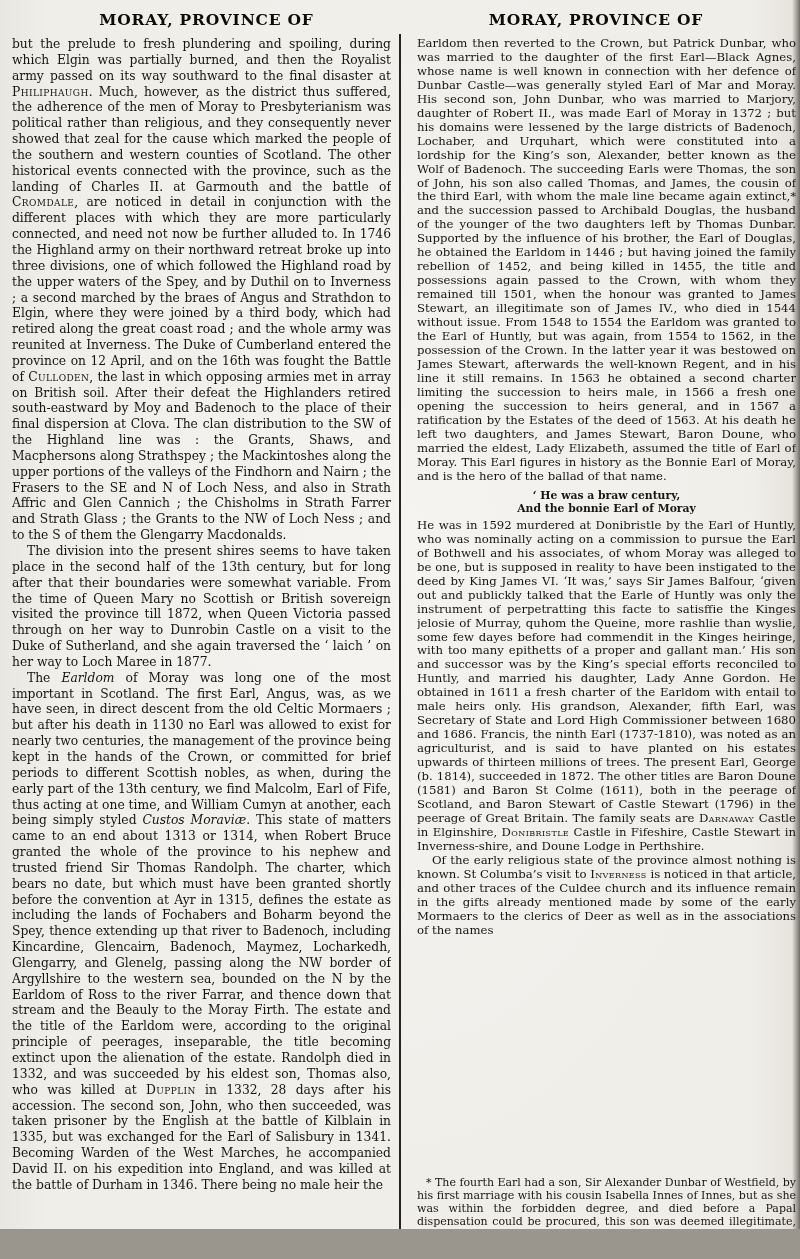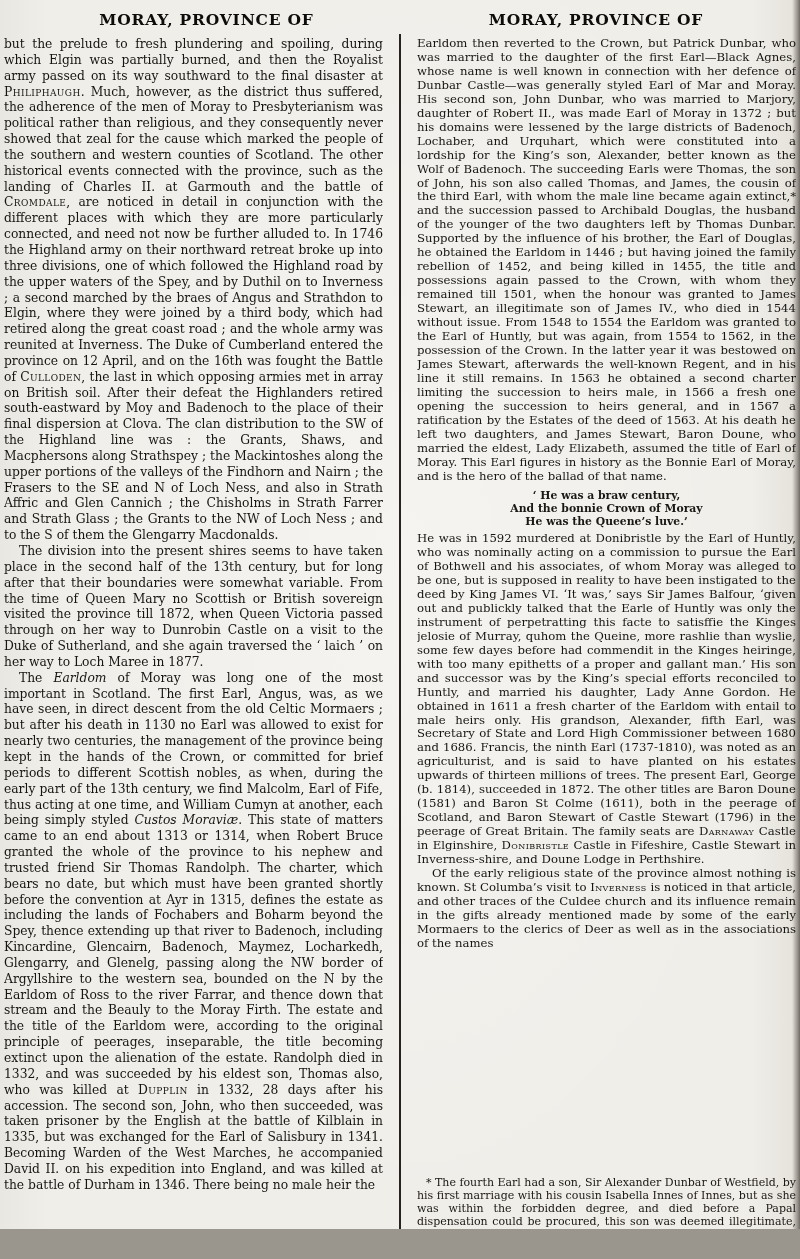--- a/index.html
+++ b/index.html
@@ -26,21 +26,21 @@
     text-align: center; color: #0e0c0a;
     font-family: "DejaVu Serif", "Liberation Serif", serif;
   }
   .col-header.left  { left: 16px;  width: 381px; }
   .col-header.right { left: 404px; width: 384px; }
   .divider {
     position: absolute; left: 399px; top: 34px; width: 2px; height: 1225px;
     background: #262320;
   }
   .column { position: absolute; top: 37px; overflow: hidden; }
-  .col-left  { left: 4px;  width: 379px; height: 1222px; }
+  .col-left  { left: 12px;  width: 379px; height: 1222px; }
   .col-right { left: 417px; width: 379px; height: 1222px;
                display: flex; flex-direction: column; }
   .col-right-body { flex: 1 1 0; min-height: 0; overflow: hidden; }
 
   .col-left p.body-para  { font-size: 12.3px; line-height: 15.85px; }
   .col-right p.body-para { font-size: 11.7px; line-height: 13.95px; }
   p.body-para {
     margin: 0;
     text-align: justify;
     text-justify: inter-word;
@@ -93,22 +93,21 @@
     <p class="body-para"><span>but the prelude to fresh plundering and spoiling, during which Elgin was partially burned, and then the Royalist army passed on its way southward to the final disaster at </span><span class="sc">Philiphaugh</span><span>.  Much, however, as the district thus suffered, the adherence of the men of Moray to Presbyterianism was political rather than religious, and they consequently never showed that zeal for the cause which marked the people of the southern and western counties of Scotland.  The other historical events connected with the province, such as the landing of Charles II. at Garmouth and the battle of </span><span class="sc">Cromdale</span><span>, are noticed in detail in conjunction with the different places with which they are more particularly connected, and need not now be further alluded to.  In 1746 the Highland army on their northward retreat broke up into three divisions, one of which followed the Highland road by the upper waters of the Spey, and by Duthil on to Inverness ; a second marched by the braes of Angus and Strathdon to Elgin, where they were joined by a third body, which had retired along the great coast road ; and the whole army was reunited at Inverness.  The Duke of Cumberland entered the province on 12 April, and on the 16th was fought the Battle of </span><span class="sc">Culloden</span><span>, the last in which opposing armies met in array on British soil.  After their defeat the Highlanders retired south-eastward by Moy and Badenoch to the place of their final dispersion at Clova.  The clan distribution to the SW of the Highland line was : the Grants, Shaws, and Macphersons along Strathspey ; the Mackintoshes along the upper portions of the valleys of the Findhorn and Nairn ; the Frasers to the SE and N of Loch Ness, and also in Strath Affric and Glen Cannich ; the Chisholms in Strath Farrer and Strath Glass ; the Grants to the NW of Loch Ness ; and to the S of them the Glengarry Macdonalds.</span></p>
     <p class="body-para indent"><span>The division into the present shires seems to have taken place in the second half of the 13th century, but for long after that their boundaries were somewhat variable.  From the time of Queen Mary no Scottish or British sovereign visited the province till 1872, when Queen Victoria passed through on her way to Dunrobin Castle on a visit to the Duke of Sutherland, and she again traversed the ‘ laich ’ on her way to Loch Maree in 1877.</span></p>
     <p class="body-para indent"><span>The </span><span class="i">Earldom</span><span> of Moray was long one of the most important in Scotland.  The first Earl, Angus, was, as we have seen, in direct descent from the old Celtic Mormaers ; but after his death in 1130 no Earl was allowed to exist for nearly two centuries, the management of the province being kept in the hands of the Crown, or committed for brief periods to different Scottish nobles, as when, during the early part of the 13th century, we find Malcolm, Earl of Fife, thus acting at one time, and William Cumyn at another, each being simply styled </span><span class="i">Custos Moraviæ</span><span>.  This state of matters came to an end about 1313 or 1314, when Robert Bruce granted the whole of the province to his nephew and trusted friend Sir Thomas Randolph.  The charter, which bears no date, but which must have been granted shortly before the convention at Ayr in 1315, defines the estate as including the lands of Fochabers and Boharm beyond the Spey, thence extending up that river to Badenoch, including Kincardine, Glencairn, Badenoch, Maymez, Locharkedh, Glengarry, and Glenelg, passing along the NW border of Argyllshire to the western sea, bounded on the N by the Earldom of Ross to the river Farrar, and thence down that stream and the Beauly to the Moray Firth.  The estate and the title of the Earldom were, according to the original principle of peerages, inseparable, the title becoming extinct upon the alienation of the estate.  Randolph died in 1332, and was succeeded by his eldest son, Thomas also, who was killed at </span><span class="sc">Dupplin</span><span> in 1332, 28 days after his accession.  The second son, John, who then succeeded, was taken prisoner by the English at the battle of Kilblain in 1335, but was exchanged for the Earl of Salisbury in 1341.  Becoming Warden of the West Marches, he accompanied David II. on his expedition into England, and was killed at the battle of Durham in 1346.  There being no male heir the</span></p>
   </div>
 
   <div class="column col-right">
     <div class="col-right-body">
       <p class="body-para"><span>Earldom then reverted to the Crown, but Patrick Dunbar, who was married to the daughter of the first Earl—Black Agnes, whose name is well known in connection with her defence of Dunbar Castle—was generally styled Earl of Mar and Moray.  His second son, John Dunbar, who was married to Marjory, daughter of Robert II., was made Earl of Moray in 1372 ; but his domains were lessened by the large districts of Badenoch, Lochaber, and Urquhart, which were constituted into a lordship for the King’s son, Alexander, better known as the Wolf of Badenoch.  The succeeding Earls were Thomas, the son of John, his son also called Thomas, and James, the cousin of the third Earl, with whom the male line became again extinct,* and the succession passed to Archibald Douglas, the husband of the younger of the two daughters left by Thomas Dunbar.  Supported by the influence of his brother, the Earl of Douglas, he obtained the Earldom in 1446 ; but having joined the family rebellion of 1452, and being killed in 1455, the title and possessions again passed to the Crown, with whom they remained till 1501, when the honour was granted to James Stewart, an illegitimate son of James IV., who died in 1544 without issue.  From 1548 to 1554 the Earldom was granted to the Earl of Huntly, but was again, from 1554 to 1562, in the possession of the Crown.  In the latter year it was bestowed on James Stewart, afterwards the well-known Regent, and in his line it still remains.  In 1563 he obtained a second charter limiting the succession to heirs male, in 1566 a fresh one opening the succession to heirs general, and in 1567 a ratification by the Estates of the deed of 1563.  At his death he left two daughters, and James Stewart, Baron Doune, who married the eldest, Lady Elizabeth, assumed the title of Earl of Moray.  This Earl figures in history as the Bonnie Earl of Moray, and is the hero of the ballad of that name.</span></p>
       <div class="poem">
           <div class="poem-line">‘ He was a braw century,</div>
-          <div class="poem-line">And the bonnie Crown of Moray</div>
-          <div class="poem-line">He was the Queene’s luve.’</div>
+          <div class="poem-line">And the bonnie Earl of Moray</div>
         </div>
       <p class="body-para"><span>He was in 1592 murdered at Donibristle by the Earl of Huntly, who was nominally acting on a commission to pursue the Earl of Bothwell and his associates, of whom Moray was alleged to be one, but is supposed in reality to have been instigated to the deed by King James VI.  ‘It was,’ says Sir James Balfour, ‘given out and publickly talked that the Earle of Huntly was only the instrument of perpetratting this facte to satisffie the Kinges jelosie of Murray, quhom the Queine, more rashlie than wyslie, some few dayes before had commendit in the Kinges heiringe, with too many epithetts of a proper and gallant man.’  His son and successor was by the King’s special efforts reconciled to Huntly, and married his daughter, Lady Anne Gordon.  He obtained in 1611 a fresh charter of the Earldom with entail to male heirs only.  His grandson, Alexander, fifth Earl, was Secretary of State and Lord High Commissioner between 1680 and 1686.  Francis, the ninth Earl (1737-1810), was noted as an agriculturist, and is said to have planted on his estates upwards of thirteen millions of trees.  The present Earl, George (b. 1814), succeeded in 1872.  The other titles are Baron Doune (1581) and Baron St Colme (1611), both in the peerage of Scotland, and Baron Stewart of Castle Stewart (1796) in the peerage of Great Britain.  The family seats are </span><span class="sc">Darnaway</span><span> Castle in Elginshire, </span><span class="sc">Donibristle</span><span> Castle in Fifeshire, Castle Stewart in Inverness-shire, and Doune Lodge in Perthshire.</span></p>
       <p class="body-para indent"><span>Of the early religious state of the province almost nothing is known.  St Columba’s visit to </span><span class="sc">Inverness</span><span> is noticed in that article, and other traces of the Culdee church and its influence remain in the gifts already mentioned made by some of the early Mormaers to the clerics of Deer as well as in the associations of the names</span></p>
     </div>
     <div class="footnote">* The fourth Earl had a son, Sir Alexander Dunbar of Westfield, by his first marriage with his cousin Isabella Innes of Innes, but as she was within the forbidden degree, and died before a Papal dispensation could be procured, this son was deemed illegitimate, and very wrongly barred from the succession.</div>
     <div class="page-number">67</div>
   </div>
 
 </div>
 

